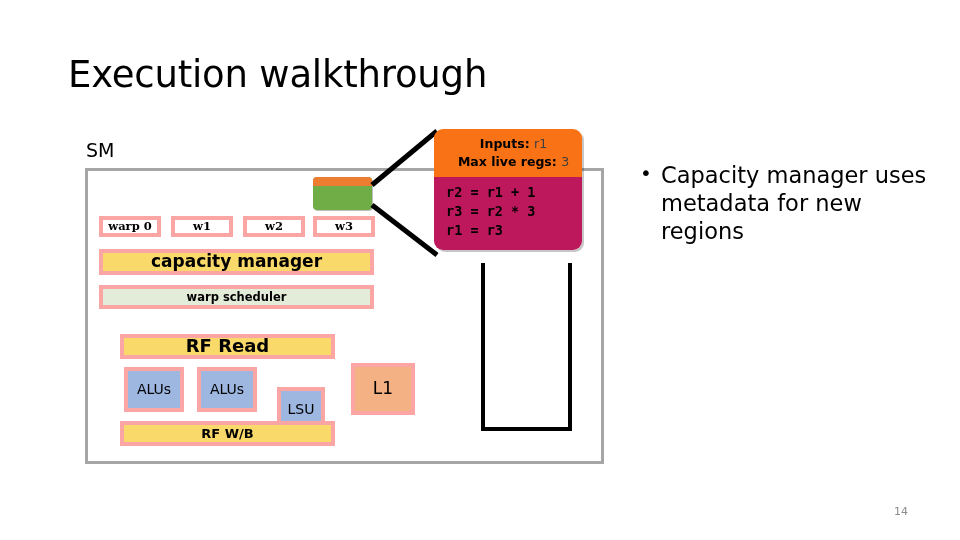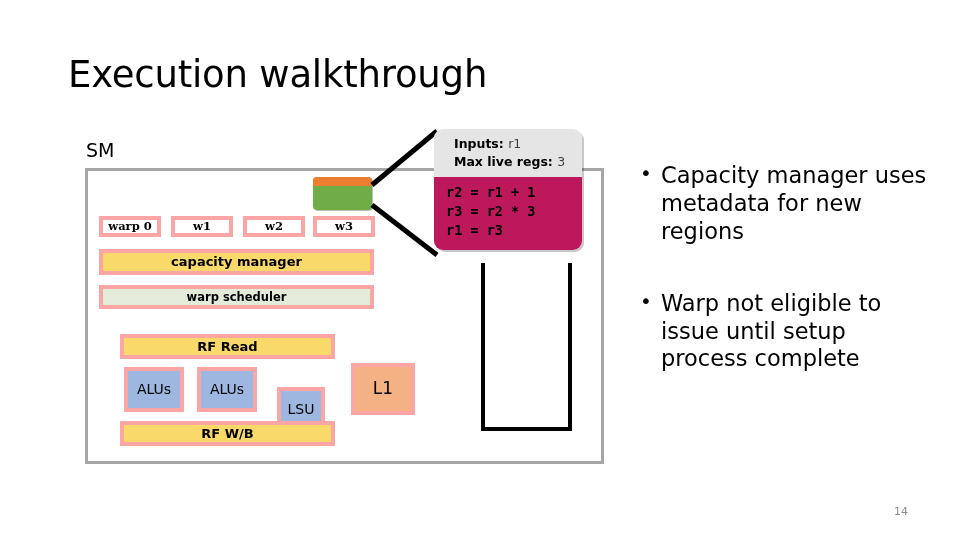--- a/index.html
+++ b/index.html
@@ -95,35 +95,35 @@
   }
   #mini-block .mini-head {
     height: 9px;
     background: #ED7D31;
   }
 
   
   #capacity-manager {
     left: 99px; top: 249px; width: 275px; height: 26px;
     background: #FAD96B;
-    font-size: 13px; font-weight: 600;
+    font-size: 17px; font-weight: 600;
     font-family: "DejaVu Sans", sans-serif;
   }
   #warp-scheduler {
     left: 99px; top: 285px; width: 275px; height: 24px;
     background: #E3EBD9;
     font-size: 11.5px; font-weight: 600;
     font-family: "DejaVu Sans", sans-serif;
   }
 
   
   #rf-read {
     left: 120px; top: 334px; width: 215px; height: 25px;
     background: #FAD96B;
-    font-size: 13px; font-weight: 600;
+    font-size: 18px; font-weight: 600;
   }
   #rf-wb {
     left: 120px; top: 421px; width: 215px; height: 25px;
     background: #FAD96B;
     font-size: 13px; font-weight: 600;
   }
 
   
   .unit {
     top: 367px; height: 45px;
@@ -146,26 +146,27 @@
     position: absolute;
     left: 434px;
     top: 129px;
     width: 148px;
     border-radius: 9px;
     overflow: hidden;
     box-shadow: 2px 2px 0 rgba(0,0,0,0.22);
     z-index: 6;
   }
   #callout-header {
-    background: #e5e5e5;
+    background: #f97316;
     padding: 6px 9px 6px 20px;
     font-size: 12.5px;
     font-weight: 700;
     line-height: 1.42;
     color: #000000;
+    text-align: center;
   }
   #callout-header .val {
     font-weight: 400;
     color: #3f3f3f;
   }
   #callout-body {
     background: #be185d;
     padding: 6px 0 10px 12px;
     font-family: "DejaVu Sans Mono", monospace;
     font-size: 13.5px;
@@ -306,18 +307,17 @@
         <span class="val">3</span>
       </div>
     </div>
     <div id="callout-body">r2 = r1 + 1
 r3 = r2 * 3
 r1 = r3</div>
   </div>
 
   <div id="bullets">
     <div class="bullet">Capacity manager uses metadata for new regions</div>
-    <div class="bullet">Warp not eligible to issue until setup process complete</div>
   </div>
 
   <div id="slide-number">14</div>
 
 </div>
 
 </body></html>

